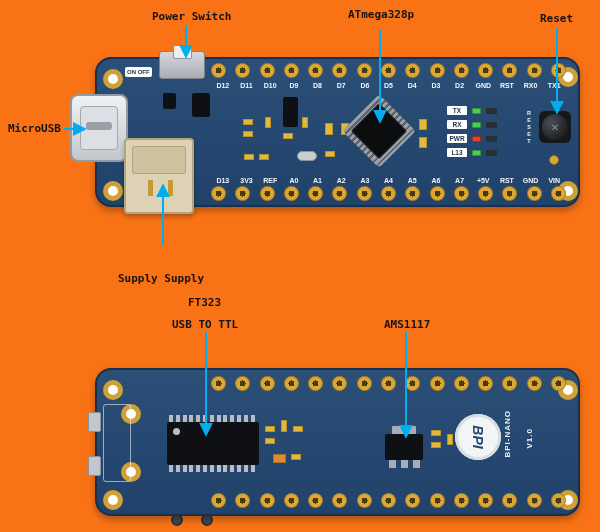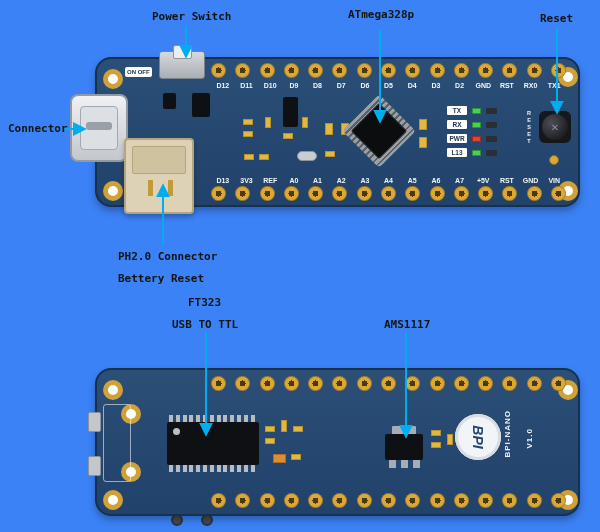--- a/index.html
+++ b/index.html
@@ -1,16 +1,16 @@
 <!DOCTYPE html>
 <html><head>
 <meta charset="utf-8">
 <style>
   html,body{margin:0;padding:0;background:#fff;}
-  .canvas{position:relative;width:600px;height:532px;background:#3b82f6;overflow:hidden;
+  .canvas{position:relative;width:600px;height:532px;background:#f97316;overflow:hidden;
           font-family:"DejaVu Sans Mono",monospace;}
   .ann{position:absolute;font-size:11px;font-weight:bold;color:#141414;white-space:nowrap;z-index:11;}
   .leaders{position:absolute;left:0;top:0;z-index:10;pointer-events:none;}
   .board{position:absolute;background:linear-gradient(180deg,#2b4f77,#21426a);
          border:2px solid #16304d;border-radius:16px;box-sizing:border-box;
          box-shadow:0 4px 7px rgba(0,0,0,.28);z-index:1;}
   .hole{position:absolute;width:20px;height:20px;border-radius:50%;background:#fdfdfd;
         border:5px solid #d0a136;box-sizing:border-box;}
   .padrow{position:absolute;display:flex;justify-content:space-between;}
   .pad{width:15px;height:15px;border-radius:50%;flex:0 0 auto;
@@ -72,23 +72,22 @@
             border:2px solid #2e3338;box-sizing:border-box;z-index:0;}
 </style>
 </head>
 <body>
 
 <div class="canvas">
 
   <div class="ann" style="left:152px;top:10px">Power Switch</div>
   <div class="ann" style="left:348px;top:8px">ATmega328p</div>
   <div class="ann" style="left:540px;top:12px">Reset</div>
-  <div class="ann" style="left:8px;top:122px">Connector</div>
-  <div class="ann" style="left:118px;top:250px">PH2.0 Connector</div>
-  <div class="ann" style="left:118px;top:272px">Bettery Reset</div>
+  <div class="ann" style="left:8px;top:122px">MicroUSB</div>
+  <div class="ann" style="left:118px;top:272px">Supply Supply</div>
   <div class="ann" style="left:188px;top:296px">FT323</div>
   <div class="ann" style="left:172px;top:318px">USB TO TTL</div>
   <div class="ann" style="left:384px;top:318px">AMS1117</div>
 
   <svg class="leaders" width="600" height="532" viewBox="0 0 600 532">
     <defs>
       <marker id="arr" viewBox="0 0 10 10" refX="8" refY="5" markerWidth="7" markerHeight="7" orient="auto-start-reverse">
         <path d="M0,0 L10,5 L0,10 z" fill="#00aeef"></path>
       </marker>
     </defs>

